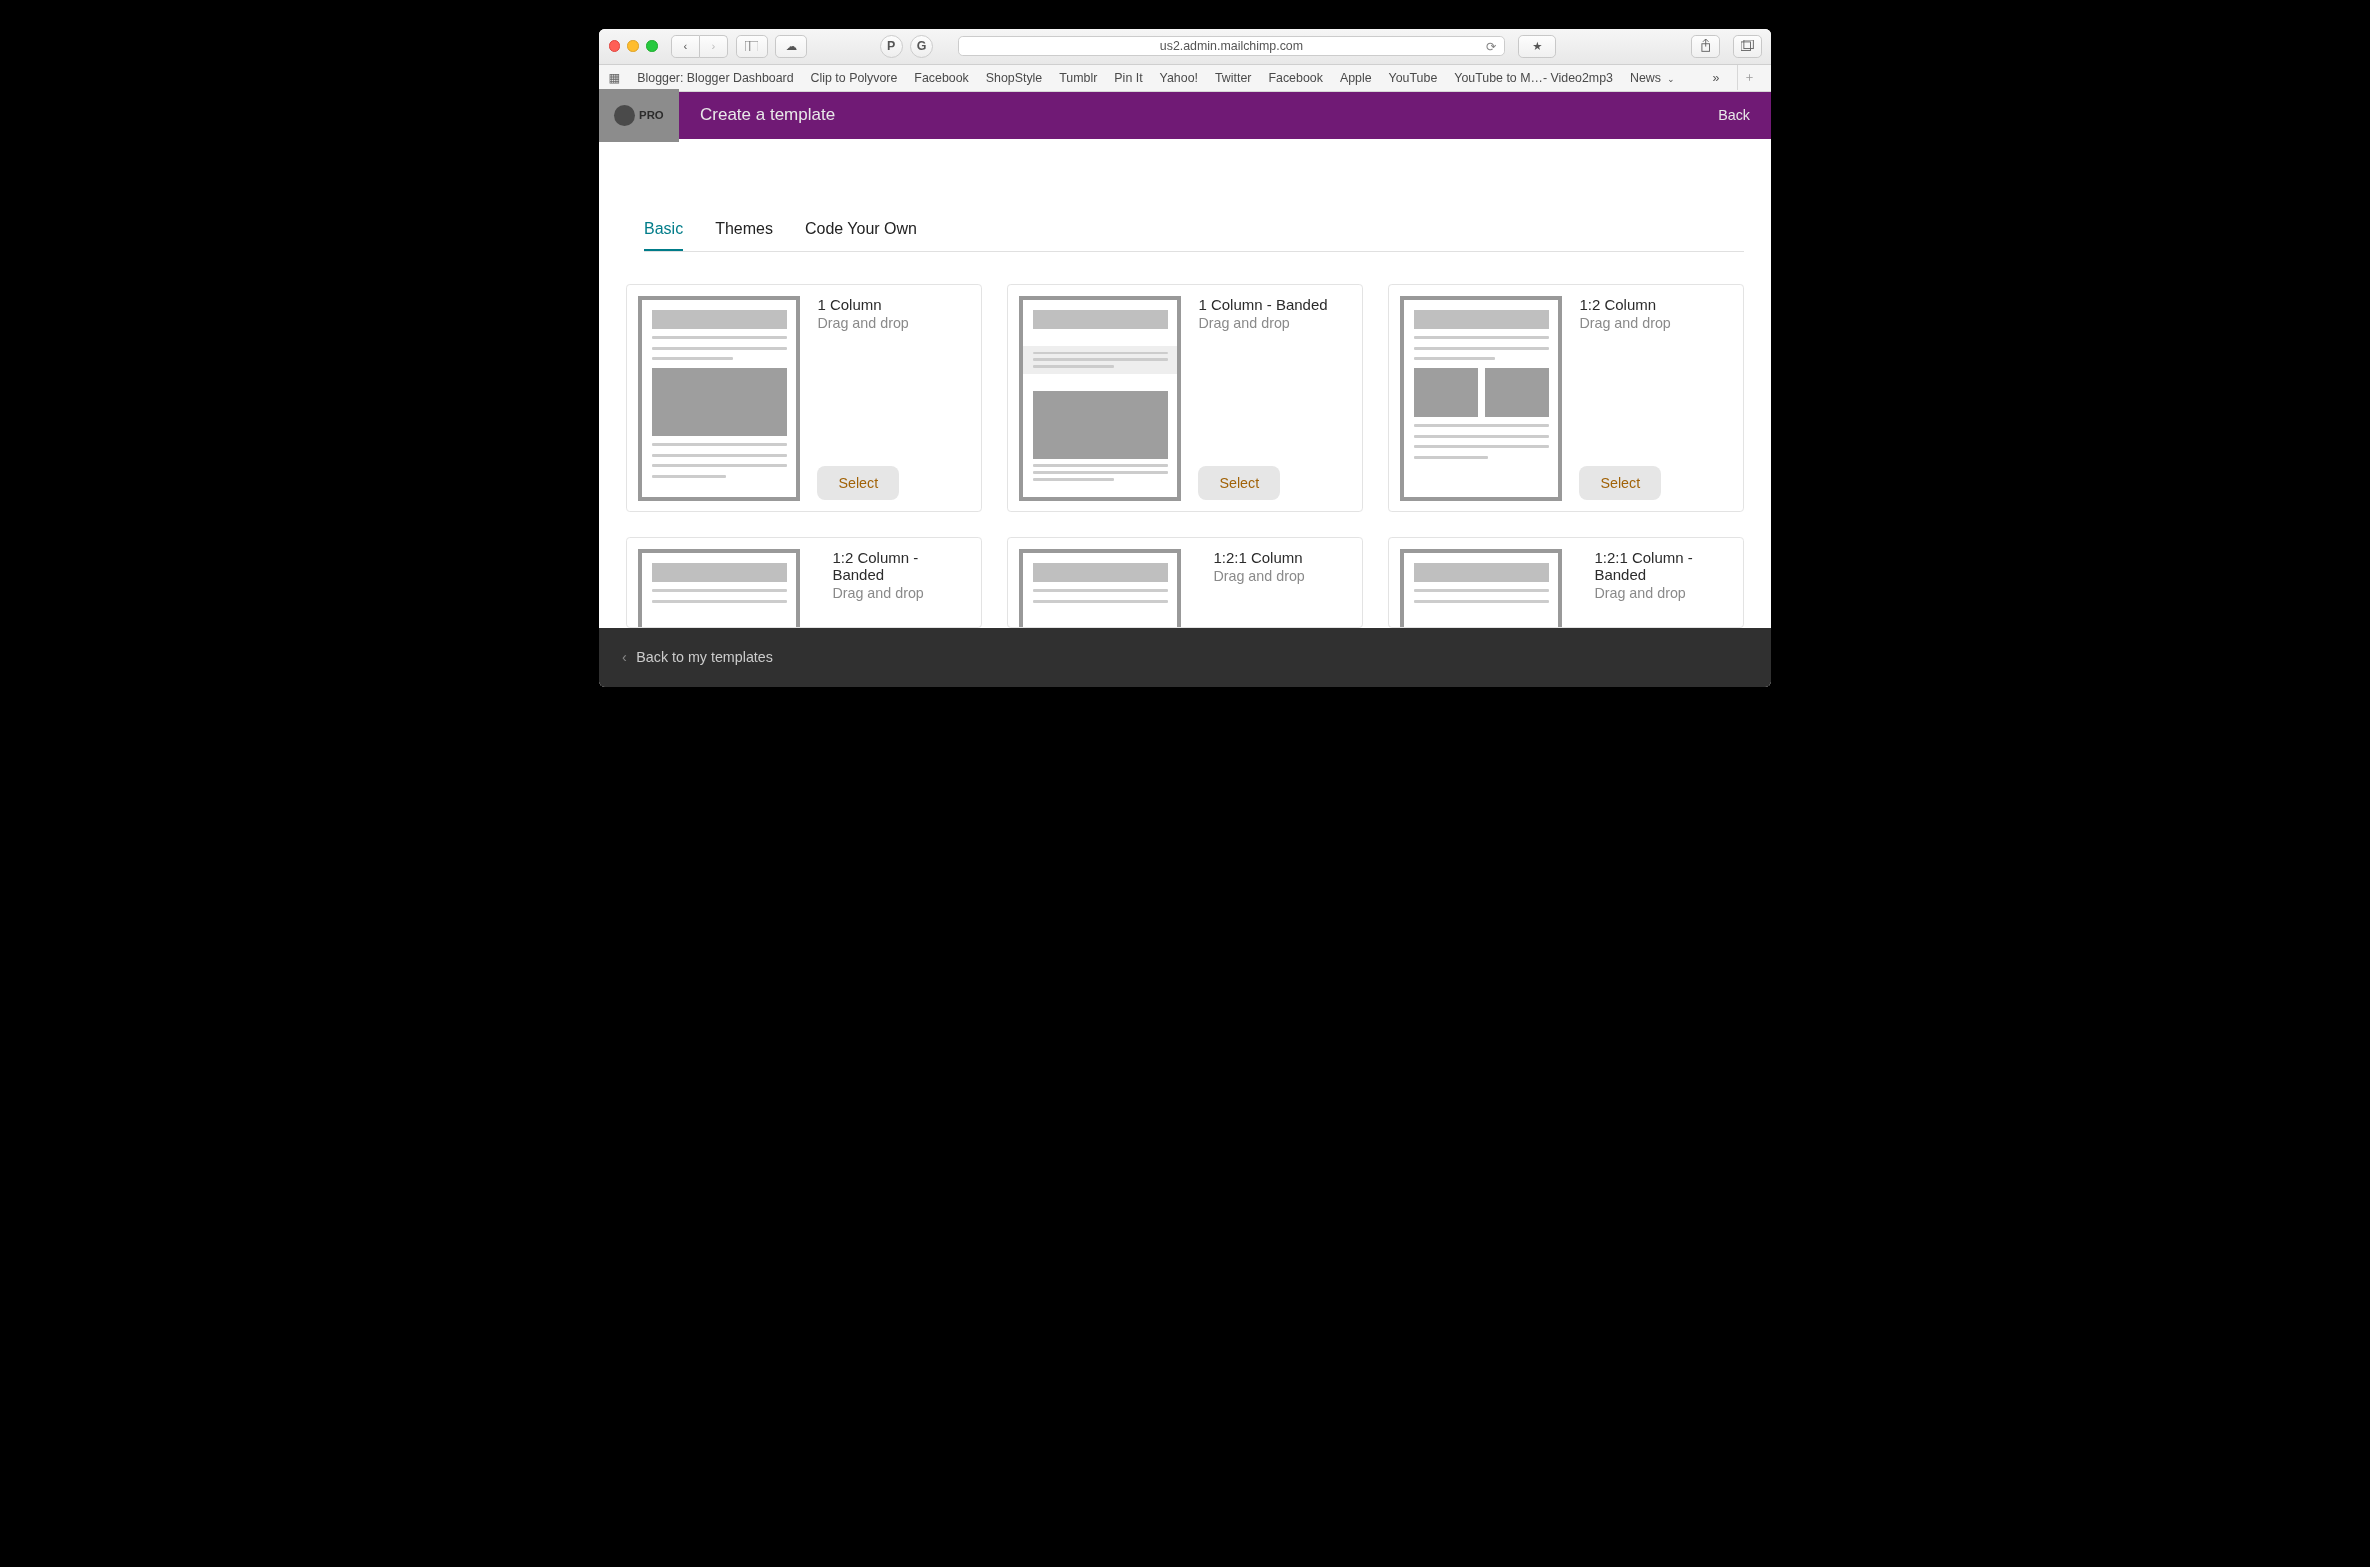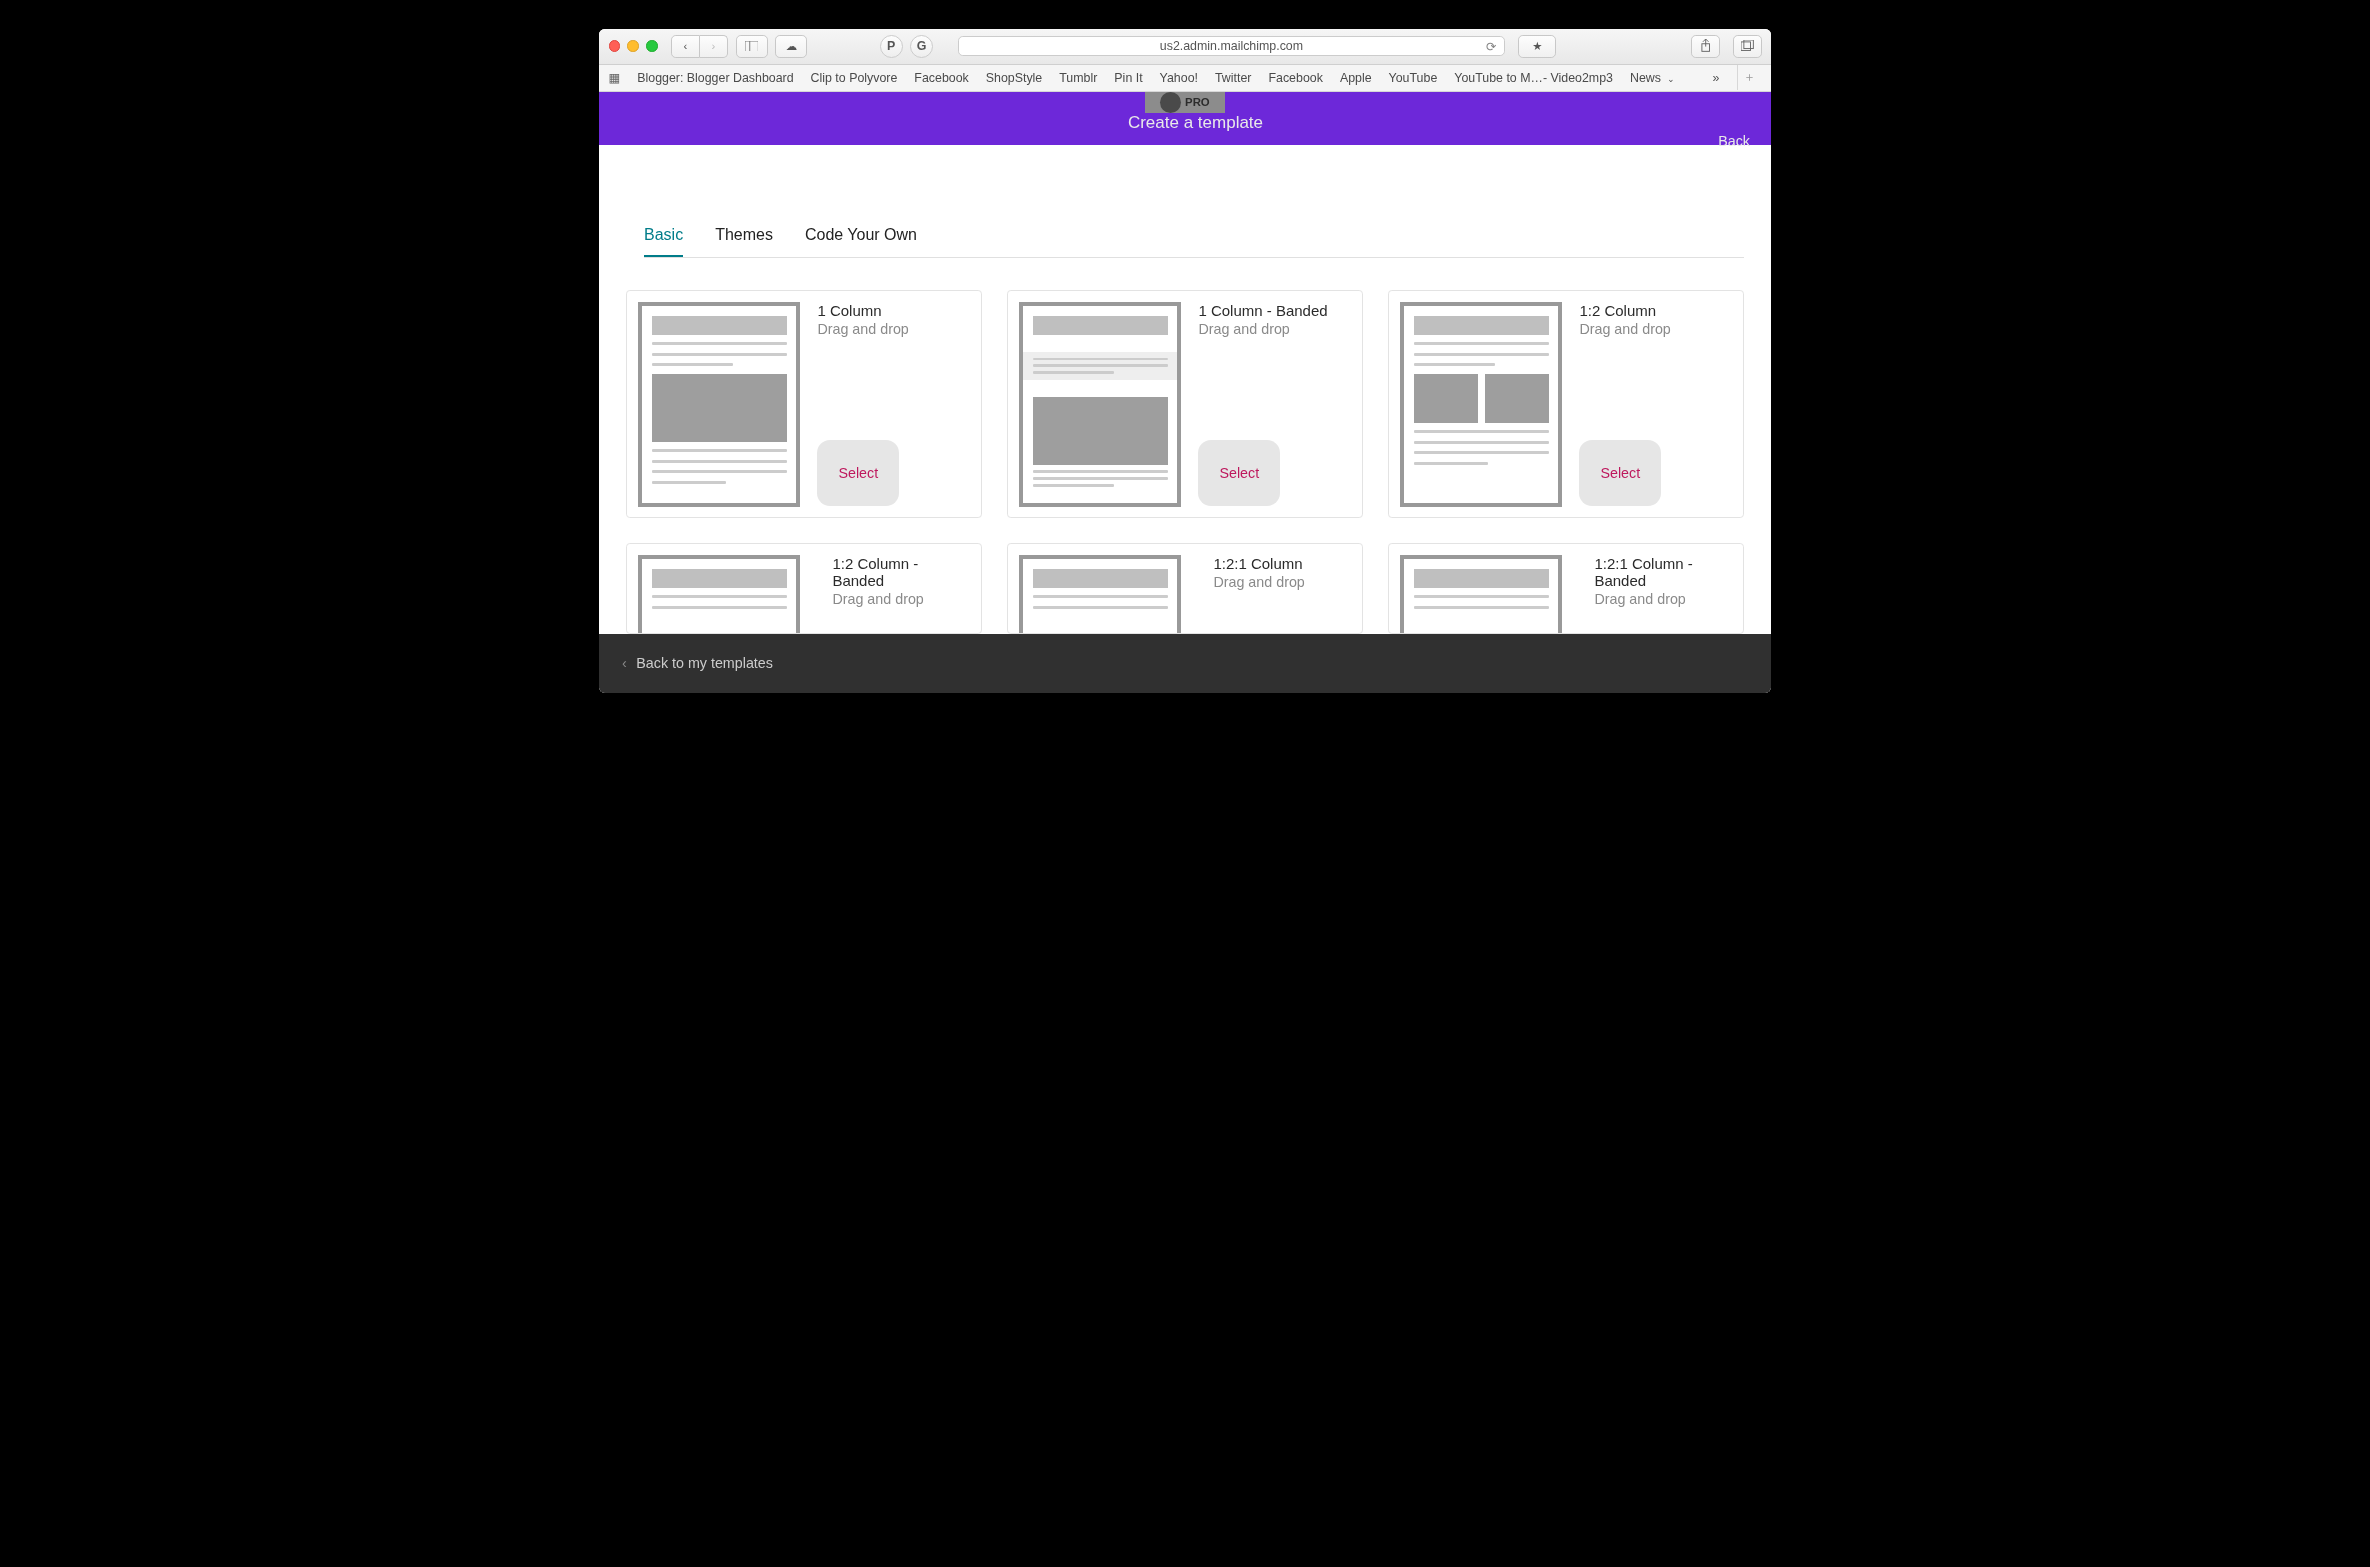--- a/index.html
+++ b/index.html
@@ -65,22 +65,22 @@
     height:27px; background:#f5f5f5; border-bottom:1px solid #d7d7d7;
     display:flex; align-items:center; padding:0 9.5px; gap:17px;
     font-size:12.4px; color:#4a4a4a;
   }
   .bookbar .grid-icon { color:#666; }
   .bookbar .more { margin-left:auto; color:#555; }
   .bookbar .plus { width:25px;height:25px; border-left:1px solid #d7d7d7; display:flex;align-items:center;justify-content:center;color:#999; }
 
   
   .mc-header {
-    height:53px; background:#6d28d9; color:#e0e0e0;
-    display:flex; align-items:center;flex-direction:column;
+    height:47px; background:#701a75; color:#e0e0e0;
+    display:flex; align-items:center;
   }
   .mc-pro {
     width:80px; height:53px; background:#8c8c8c;
     display:flex; align-items:center; justify-content:center; gap:3.8px;
     font-weight:700; font-size:11.4px; color:#2c2c2c;
   }
   .mc-pro .logo {
     width:21px;height:21px;border-radius:50%;
     background:#4a4a4a;
     position:relative;
@@ -115,22 +115,22 @@
   .th-head { height:19px; }
   .th-img  { height:68px; background:#9e9e9e; }
   .th-row  { display:flex; gap:7.6px; }
   .th-row .th-img { flex:1; height:49px; }
 
   .card-body { flex:1; display:flex; flex-direction:column; }
   .card-title { font-size:15px; color:#2b2b2b; font-weight:500; }
   .card-sub   { font-size:14.3px; color:#8a8a8a; margin-top:2px; }
   .select-btn {
     margin-top:auto; align-self:flex-start;
-    background:#e6e6e6; border:none; border-radius:13px;
-    padding:25px 21px; font-size:14.3px; color:#be185d; cursor:pointer;
+    background:#e6e6e6; border:none; border-radius:8px;
+    padding:9px 21px; font-size:14.3px; color:#a16207; cursor:pointer;
   }
 
   
   .grid .card.row2 { height:91px; overflow:hidden;gap:32px; }
   .grid .card.row2 .thumb { height:205px; }
 
   
   .footer {
     background:#303030; color:#ccc; height:59px;
     display:flex; align-items:center; padding:0 23px;

